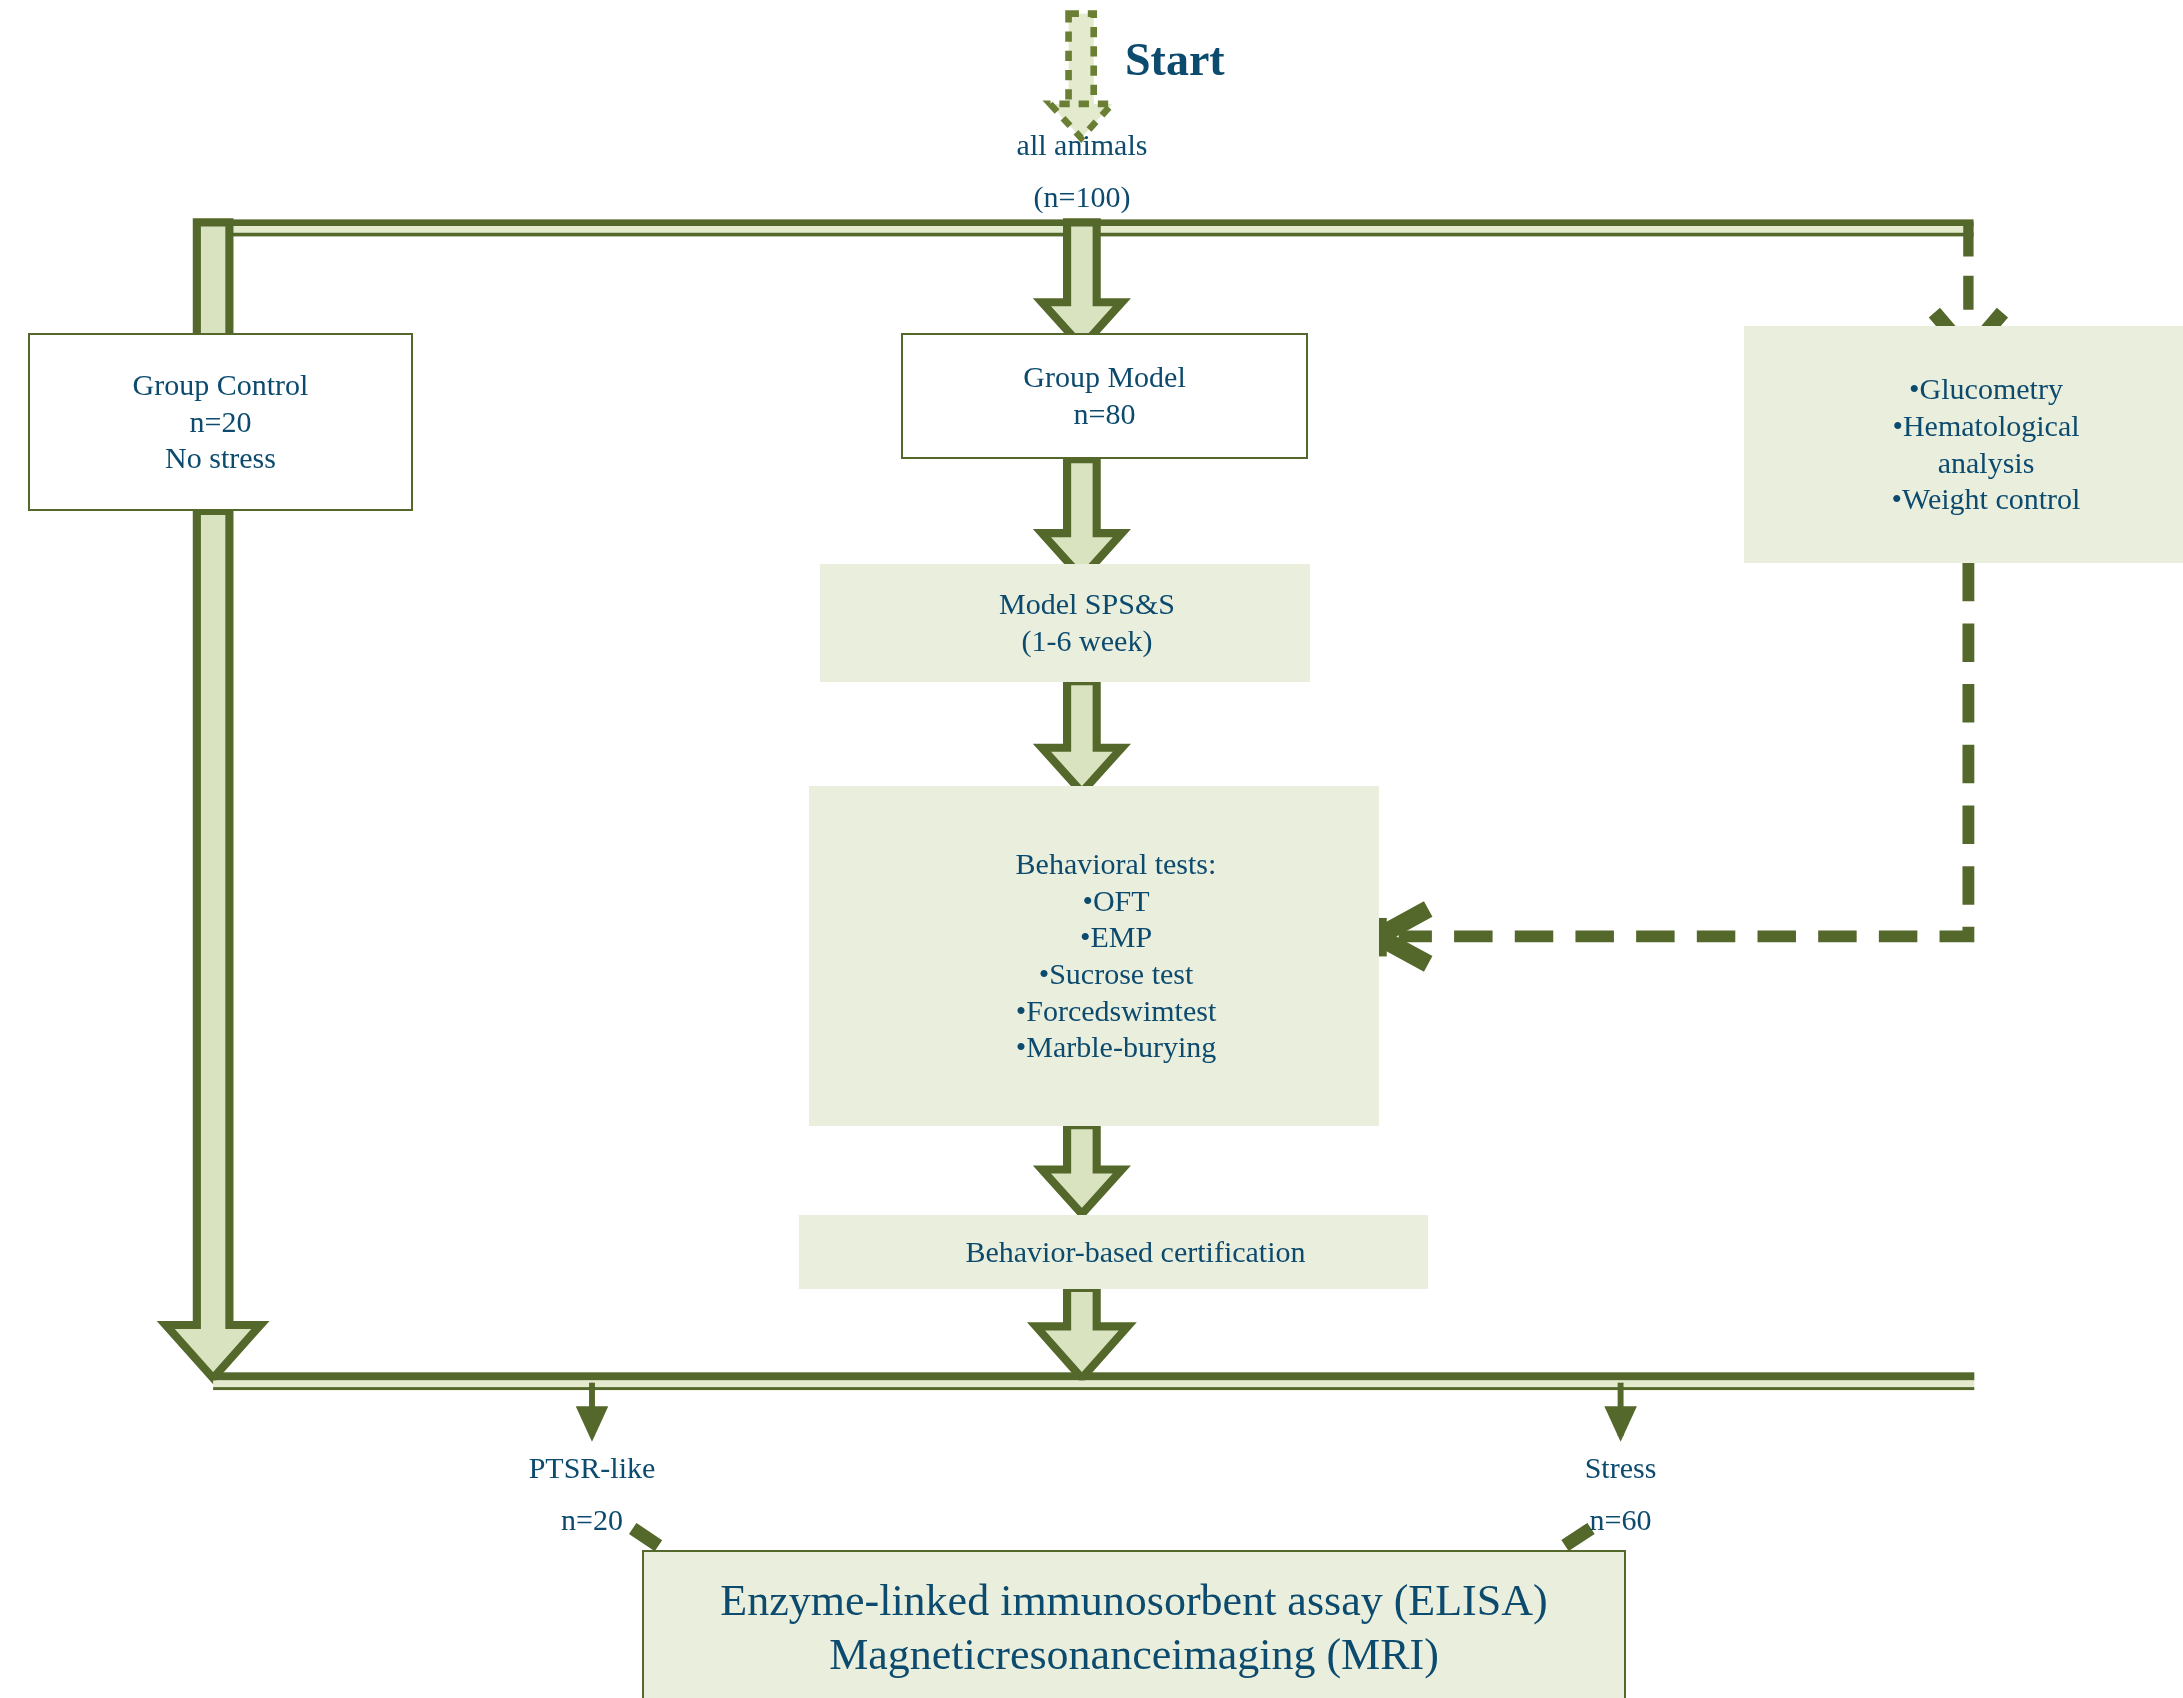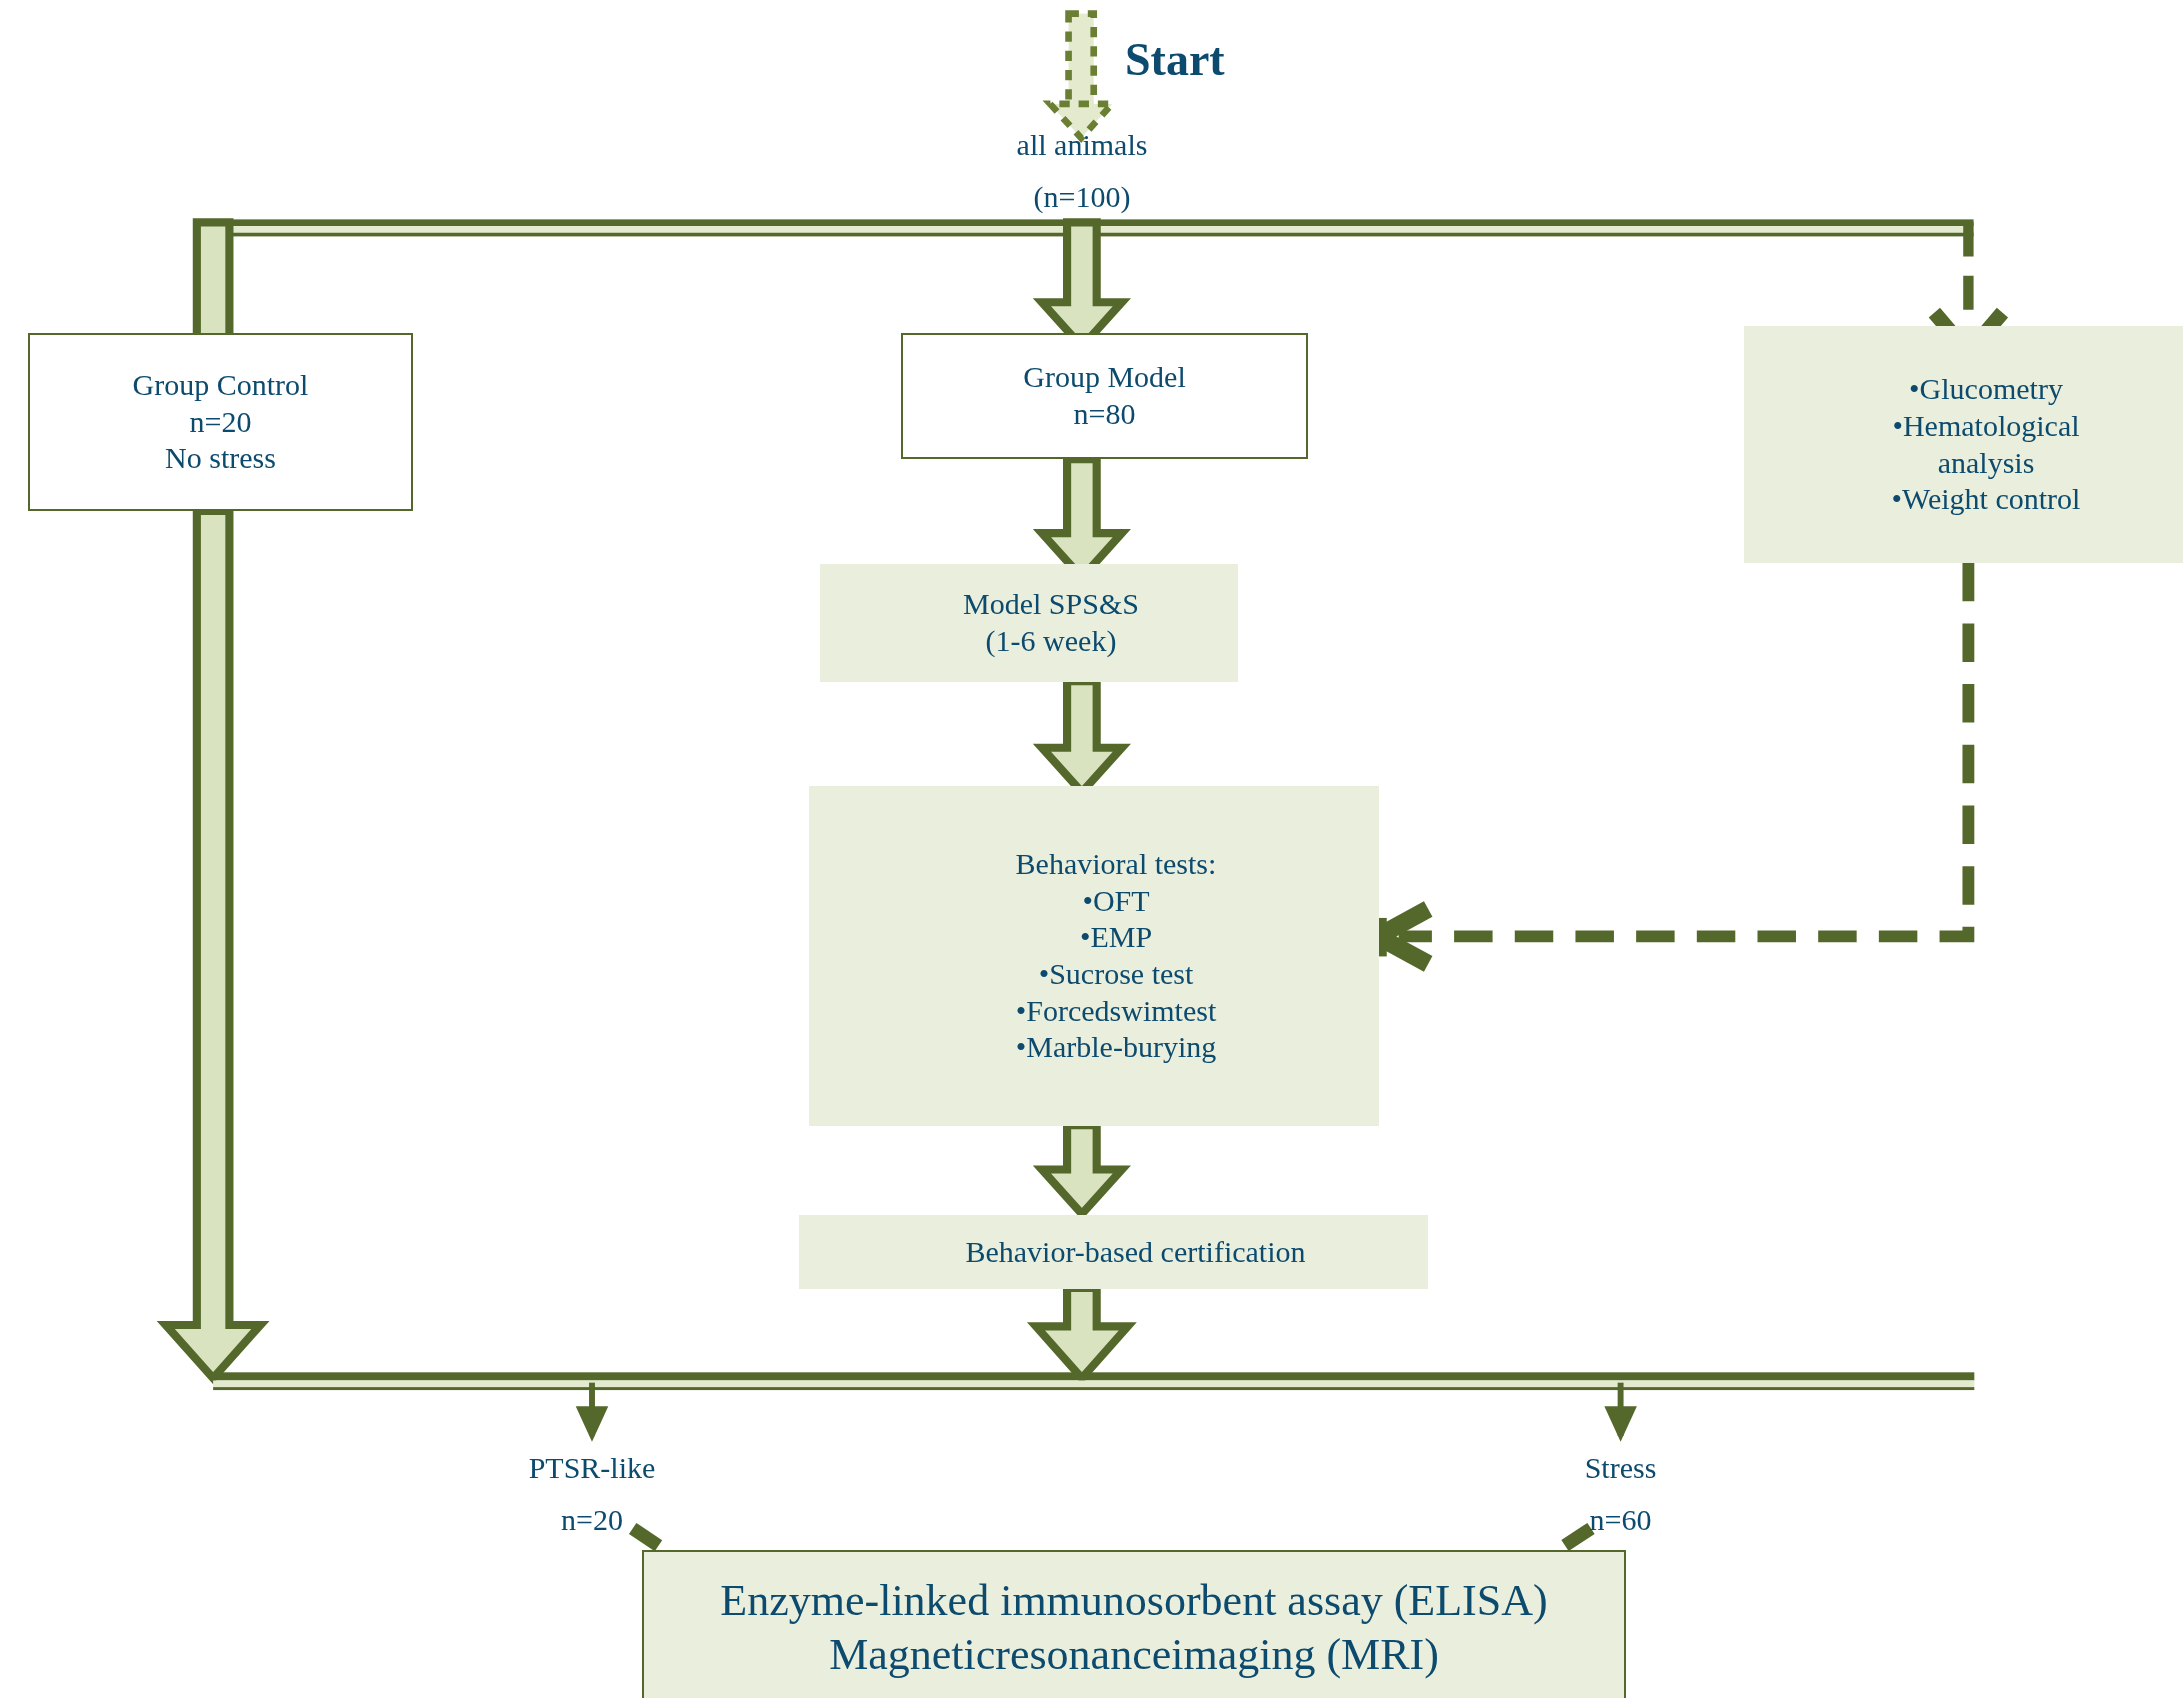--- a/index.html
+++ b/index.html
@@ -190,21 +190,21 @@
     <span class="line">n=80</span>
   </div>
 
   <div class="node node-fill fs-base" style="left:1744px; top:326px; width:440px; height:237px;">
     <span class="line">•Glucometry</span>
     <span class="line">•Hematological</span>
     <span class="line">analysis</span>
     <span class="line">•Weight control</span>
   </div>
 
-  <div class="node node-fill fs-base" style="left:820px; top:564px; width:418px; height:118px;">
+  <div class="node node-fill fs-base" style="left:820px; top:564px; width:490px; height:118px;">
     <span class="line">Model SPS&amp;S</span>
     <span class="line">(1-6 week)</span>
   </div>
 
   <div class="node node-fill fs-base" style="left:799px; top:1215px; width:629px; height:74px;">
     <span class="line">Behavior-based certification</span>
   </div>
 
   <div class="node node-fill fs-base" style="left:809px; top:786px; width:570px; height:340px;">
     <span class="line">Behavioral tests:</span>

